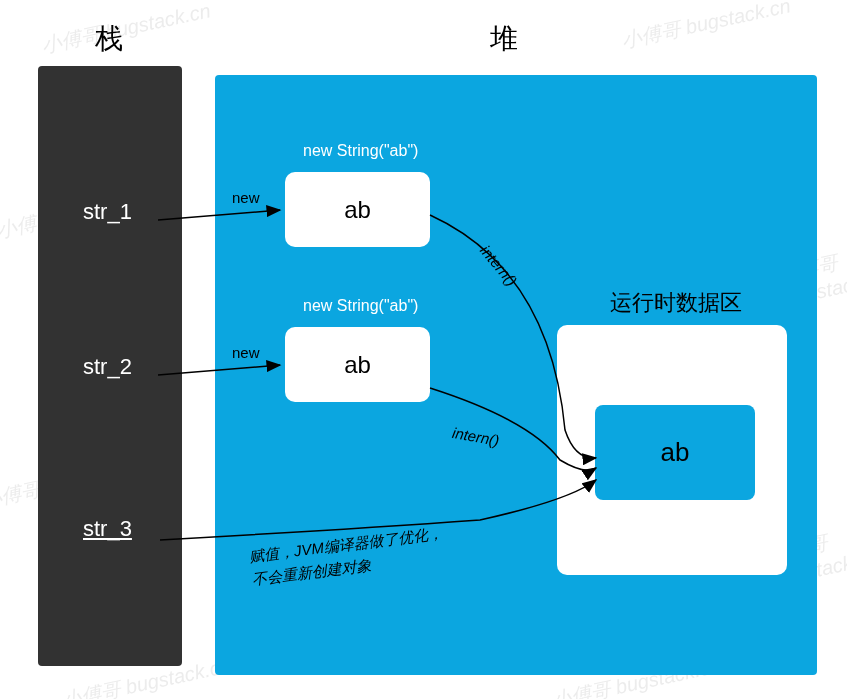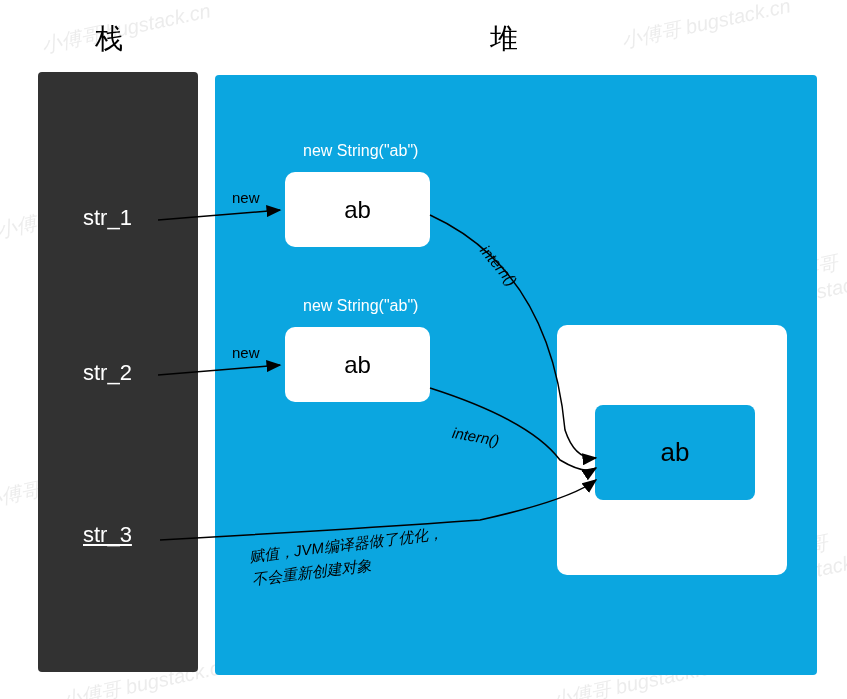--- a/index.html
+++ b/index.html
@@ -42,22 +42,22 @@
     .wm2 { left: 620px; top: 10px; }
     .wm3 { left: -5px; top: 200px; }
     .wm4 { left: 780px; top: 250px; }
     .wm5 { left: -20px; top: 470px; }
     .wm6 { left: 770px; top: 530px; }
     .wm7 { left: 60px; top: 670px; }
     .wm8 { left: 550px; top: 670px; }
     .stack {
       position: absolute;
       left: 38px;
-      top: 72px;
-      width: 160px;
+      top: 66px;
+      width: 144px;
       height: 600px;
       background: #323232;
       border-radius: 4px;
     }
     .stack-var {
       position: absolute;
       color: #ffffff;
       font-size: 22px;
       left: 45px;
     }
@@ -174,20 +174,21 @@
   <div class="stack-var var2">str_2</div>
   <div class="stack-var var3">str_3</div>
 </div>
 
 <div class="heap">
   <div class="string-label sl1">new String("ab")</div>
   <div class="string-box sb1">ab</div>
   <div class="string-label sl2">new String("ab")</div>
   <div class="string-box sb2">ab</div>
 
+  <div class="runtime-label">运行时数据区</div>
   <div class="runtime-box">
     <div class="pool-box">ab</div>
   </div>
 </div>
 
 <svg class="arrows">
   <defs>
     <marker id="arrowhead" markerWidth="10" markerHeight="8" refX="9" refY="4" orient="auto">
       <polygon points="0 0, 10 4, 0 8" fill="#000"></polygon>
     </marker>

